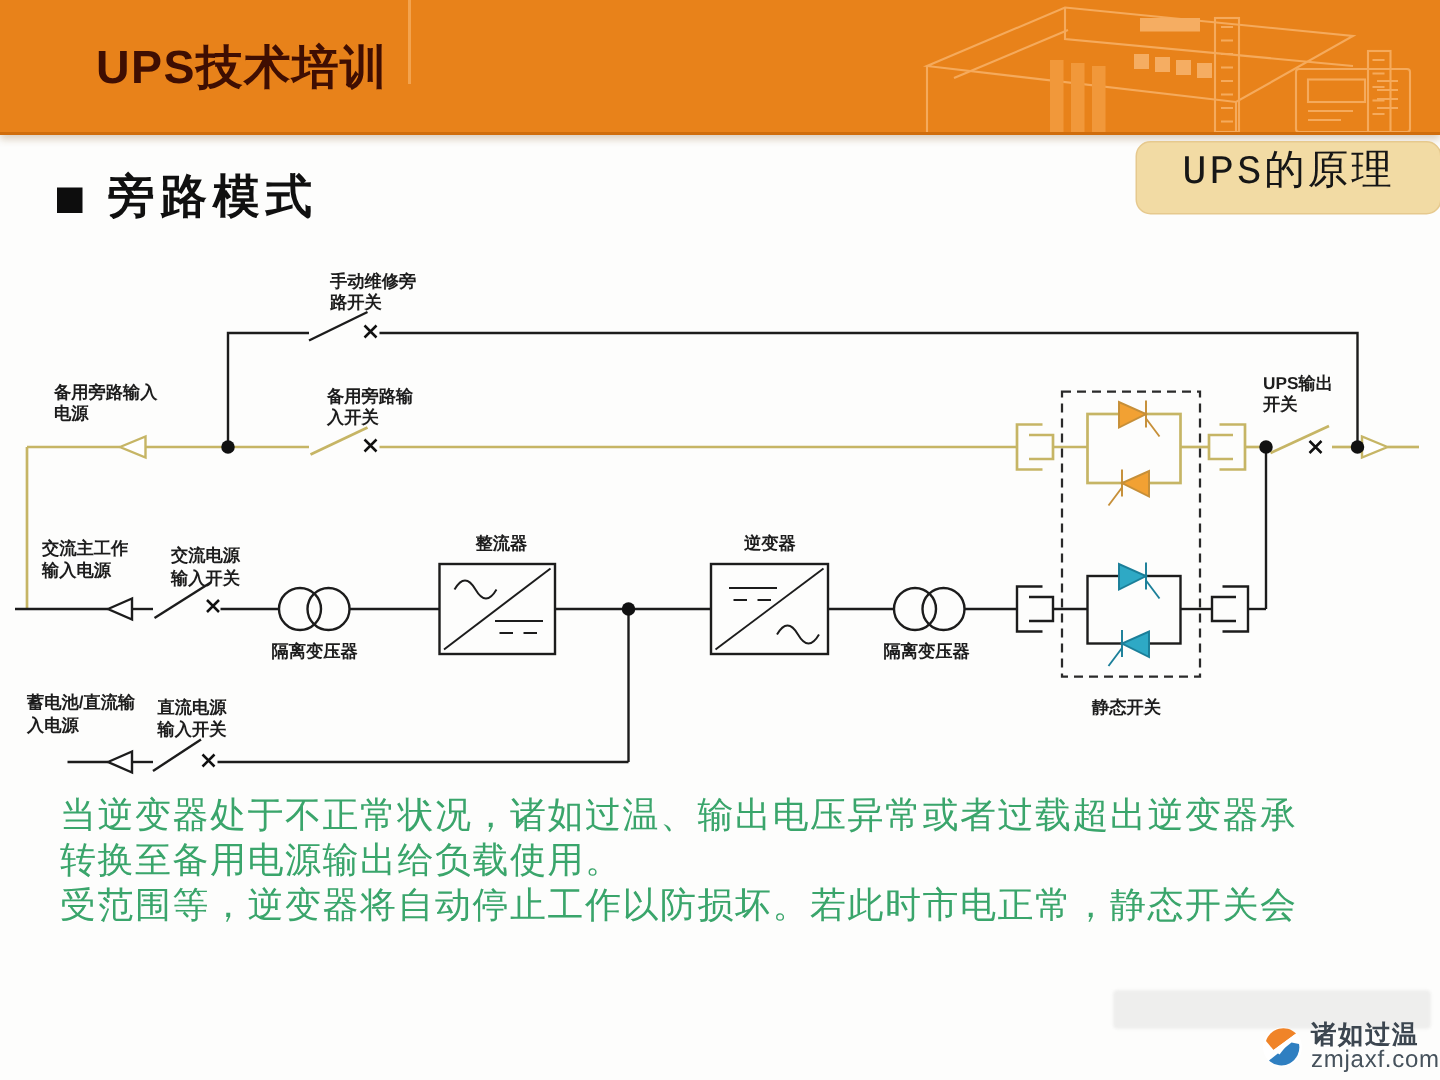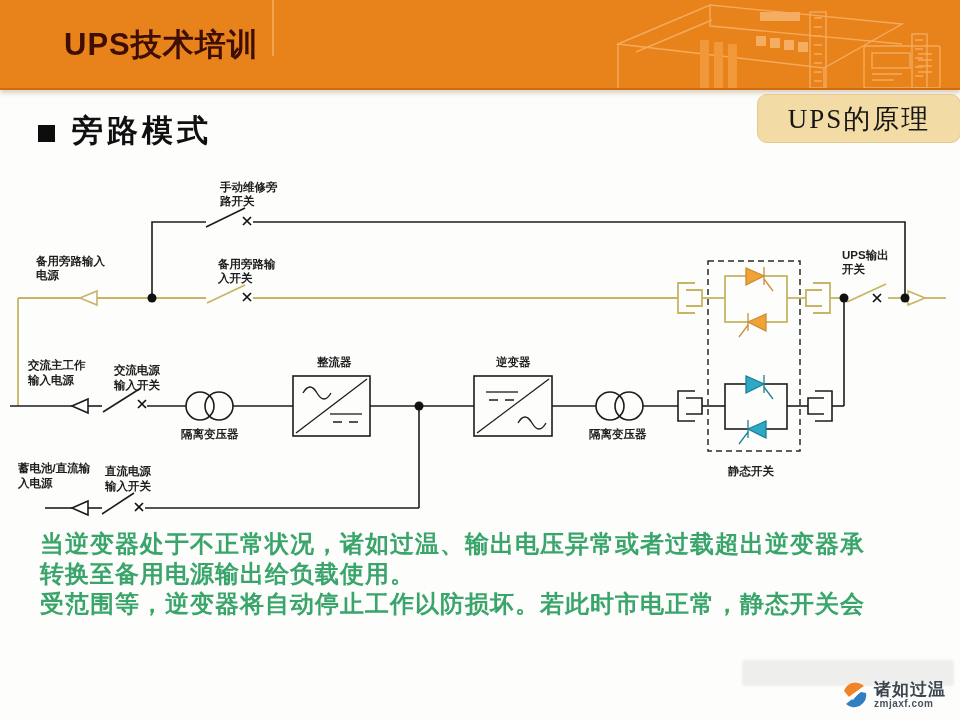--- a/index.html
+++ b/index.html
@@ -9,45 +9,45 @@
   
   .header{position:absolute;left:0;top:0;width:960px;height:88px;background:#e8821a;
           border-bottom:2px solid #d06d0c;box-shadow:0 3px 5px rgba(120,70,10,.25);}
   .header-title{position:absolute;left:28px;top:24px;font-size:31px;font-weight:bold;
                 color:#3f0e02;letter-spacing:1px;margin-left:36px;}
   .header-divider{position:absolute;left:272px;top:0;width:2px;height:56px;background:#f3a34e;}
   .header-art{position:absolute;right:0;top:0;}
 
   
   .corner-tab{position:absolute;left:757px;top:94px;width:202px;height:47px;background:#f2dba4;
-              border:1px solid #e6c98e;border-radius:10px;display:flex;align-items:center;
-              justify-content:center;font-family:Liberation Serif, serif;font-size:27px;
+              border:1px solid #e6c98e;border-radius:10px;display:flex;align-items:flex-start;
+              justify-content:center;font-family:Liberation Mono, monospace;font-size:27px;
               color:#161616;letter-spacing:2px;}
 
   
   .section-heading{position:absolute;left:38px;top:110px;display:flex;align-items:center;gap:17px;}
   .section-bullet{width:17px;height:17px;background:#0d0d0d;margin-top:4px;}
   .section-title{font-family:"Liberation Serif",serif;font-size:31px;font-weight:bold;
                  color:#101010;letter-spacing:4px;}
 
   
   .diagram{position:absolute;left:0;top:165px;}
   .dlabel{font-family:"Liberation Sans",sans-serif;font-size:11.5px;font-weight:bold;fill:#1d1d1d;}
 
   
   .note{position:absolute;left:40px;top:529px;width:880px;font-family:"Liberation Serif",serif;
-        font-size:24px;font-weight:bold;color:#3aa56b;line-height:30px;letter-spacing:1px;}
+        font-size:24px;font-weight:normal;color:#3aa56b;line-height:30px;letter-spacing:1px;}
 
   
   .wm-band{position:absolute;left:742px;top:660px;width:212px;height:26px;
            background:rgba(170,170,170,.18);border-radius:3px;filter:blur(1px);}
   .wm{position:absolute;left:841px;top:681px;display:flex;align-items:center;gap:5px;}
   .wm-texts{display:flex;flex-direction:column;line-height:1.05;}
   .wm-brand{font-size:17px;font-weight:bold;color:#3c4650;letter-spacing:1px;}
-  .wm-site{font-size:10px;font-weight:bold;color:#46525c;letter-spacing:.5px;}
+  .wm-site{font-size:16px;font-weight:normal;color:#46525c;letter-spacing:.5px;}
 </style>
 </head>
 <body>
 
 <div class="slide">
 
   <div class="header">
     <svg class="header-art" width="500" height="88" viewBox="0 0 500 88">
       <g stroke="#f6ad60" stroke-width="1.4" fill="none" opacity="0.95">
         <path d="M158,44 L250,5 L442,24 L364,68 Z"></path>

